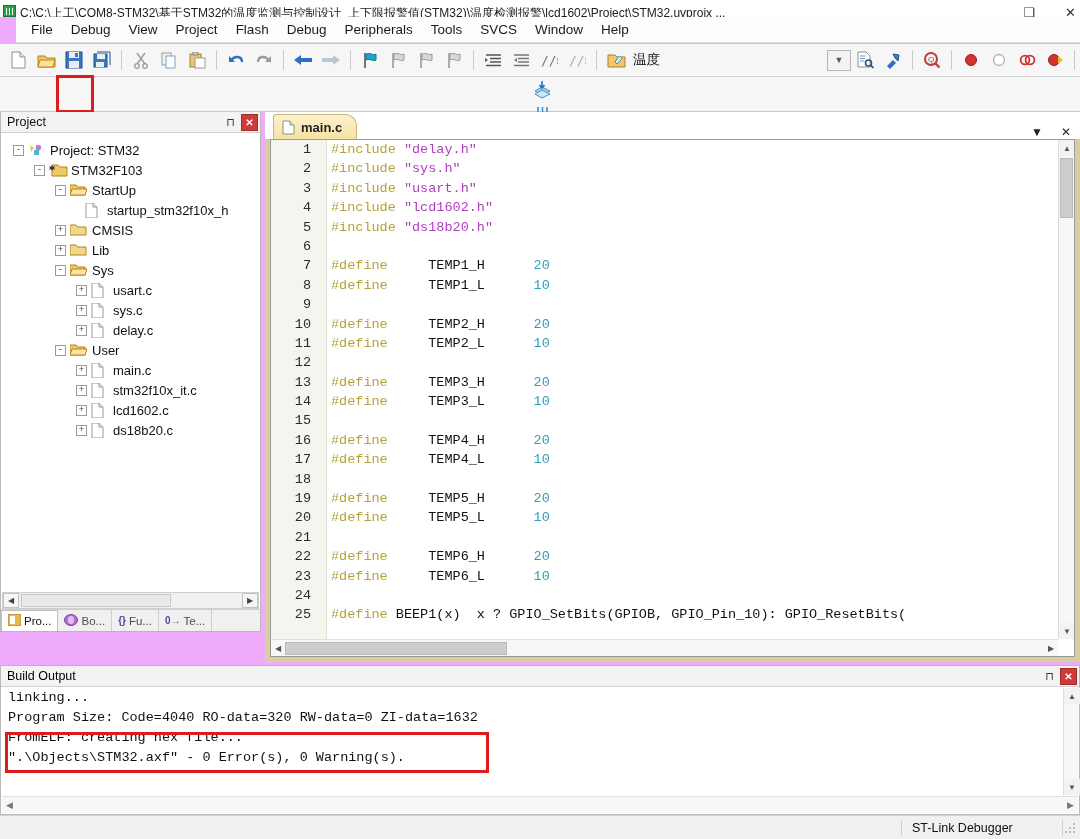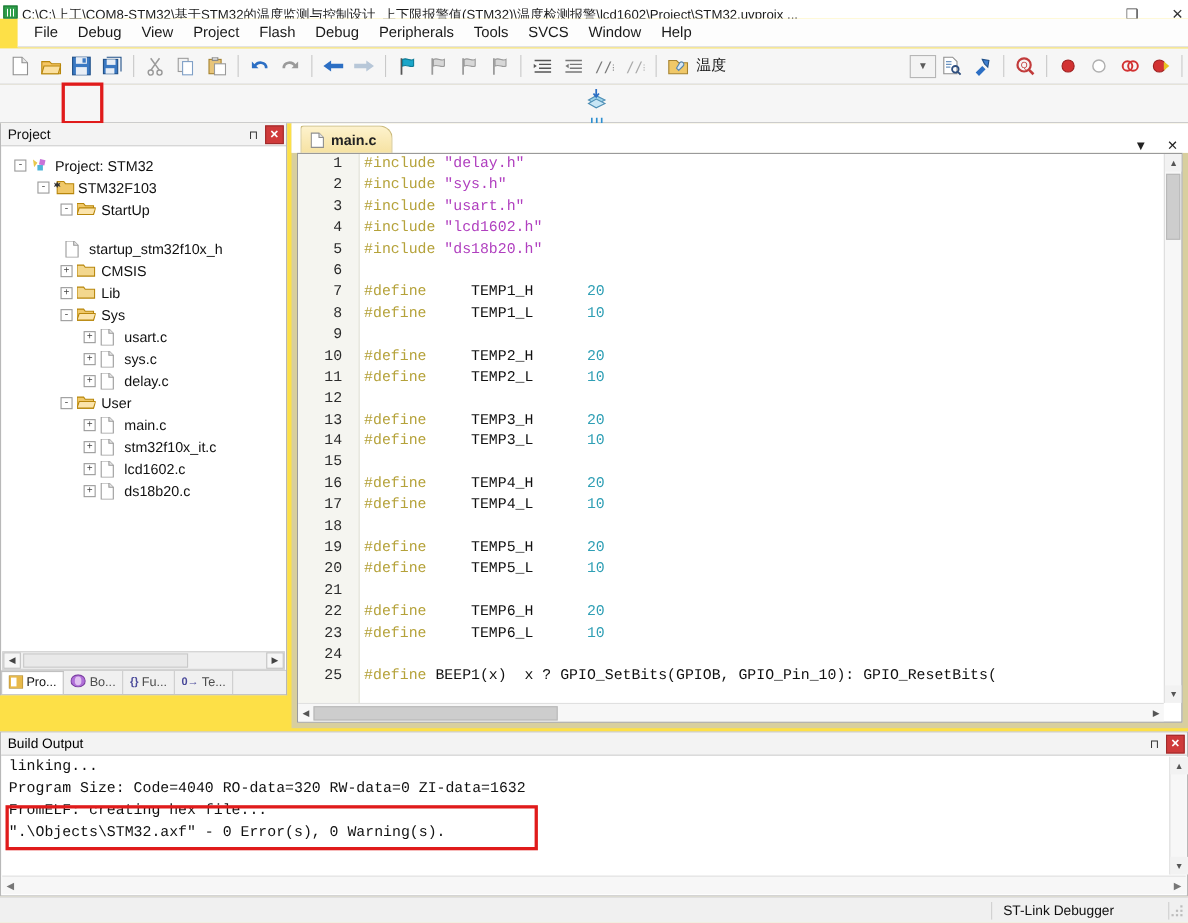--- a/index.html
+++ b/index.html
@@ -5,21 +5,21 @@
   * { box-sizing: border-box; }
   html, body {
     margin: 0; padding: 0;
     width: 1080px; height: 839px;
     overflow: hidden;
     background: #ffffff;
     font-family: "Liberation Sans", sans-serif;
     font-size: 12px;
     color: #000;
   }
-  #app { position: relative; width: 1080px; height: 839px; background: #fde047; }
+  #app { position: relative; width: 1080px; height: 839px; background: #f0abfc; }
 
   
   .titlebar {
     position: absolute; top: 0; left: 0; width: 1080px; height: 17px;
     background: #ffffff; overflow: hidden;
     display: flex; align-items: flex-end;
   }
   .title-ico {
     width: 13px; height: 12px; margin-left: 3px; margin-bottom: 0px;
     background: #2e9e4a; border: 1px solid #1d7634; position: relative; flex: 0 0 auto;
@@ -581,21 +581,21 @@
           <span>STM32F103</span>
         </div>
         <div class="tnode" style="padding-left: 54px;">
           <span class="texp">-</span>
           <span class="ticon"><svg width="17" height="14" viewBox="0 0 17 14">
               <path d="M0 2h6l1.5 2H15v8H0z" fill="#f0c868" stroke="#b8860b"></path>
               <path d="M2 6h15l-2 6H0z" fill="#fbe4ac" stroke="#b8860b"></path>
             </svg></span>
           <span>StartUp</span>
         </div>
-        <div class="tnode" style="padding-left: 43px; margin-top: 16px;">
+        <div class="tnode" style="padding-left: 69px;">
           <span class="texp blank"></span>
           <span class="ticon"><svg width="13" height="15" viewBox="0 0 13 15">
               <path d="M1 0h7l4 4v11H1z" fill="#fff" stroke="#9a9a9a"></path>
               <path d="M8 0v4h4" fill="#e4e4e4" stroke="#9a9a9a"></path>
             </svg></span>
           <span>startup_stm32f10x_h</span>
         </div>
         <div class="tnode" style="padding-left: 54px;">
           <span class="texp">+</span>
           <span class="ticon"><svg width="17" height="14" viewBox="0 0 17 14">

